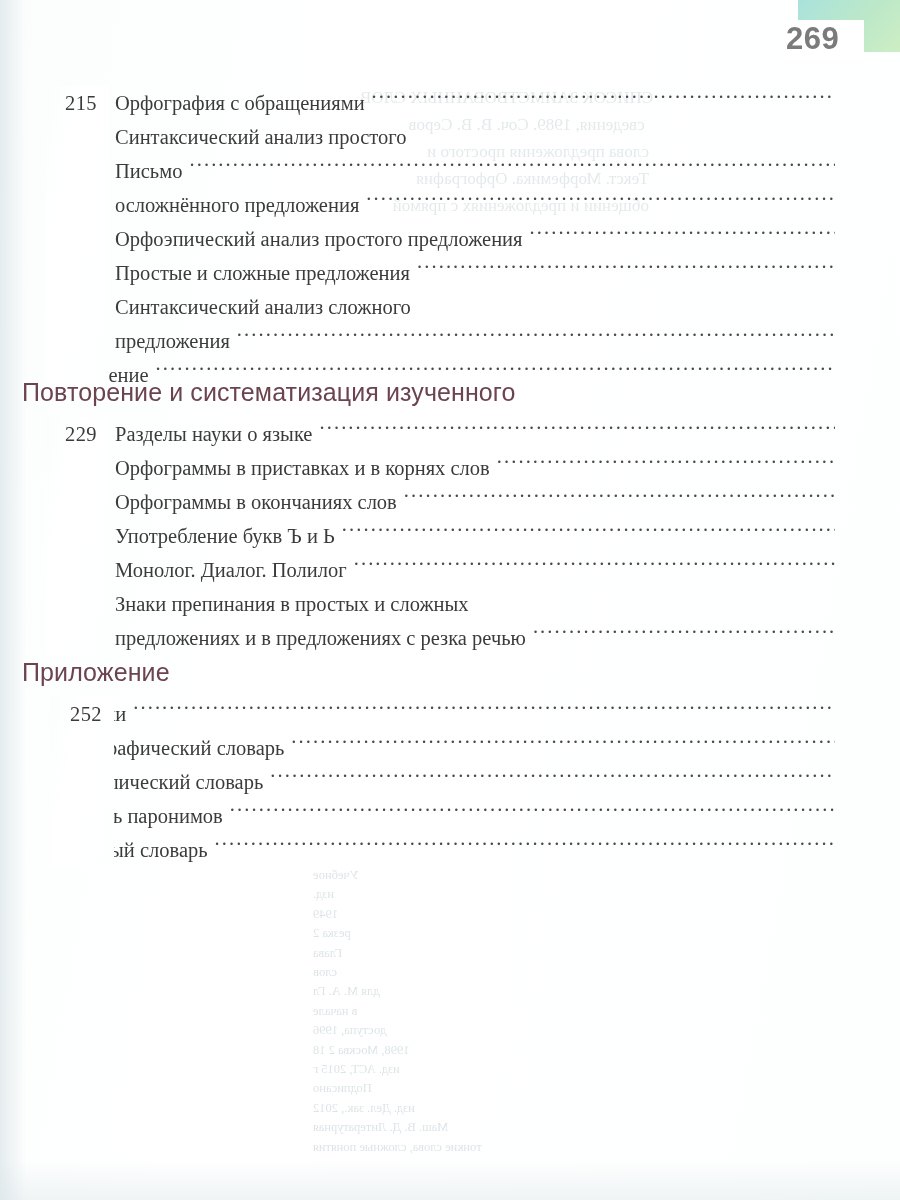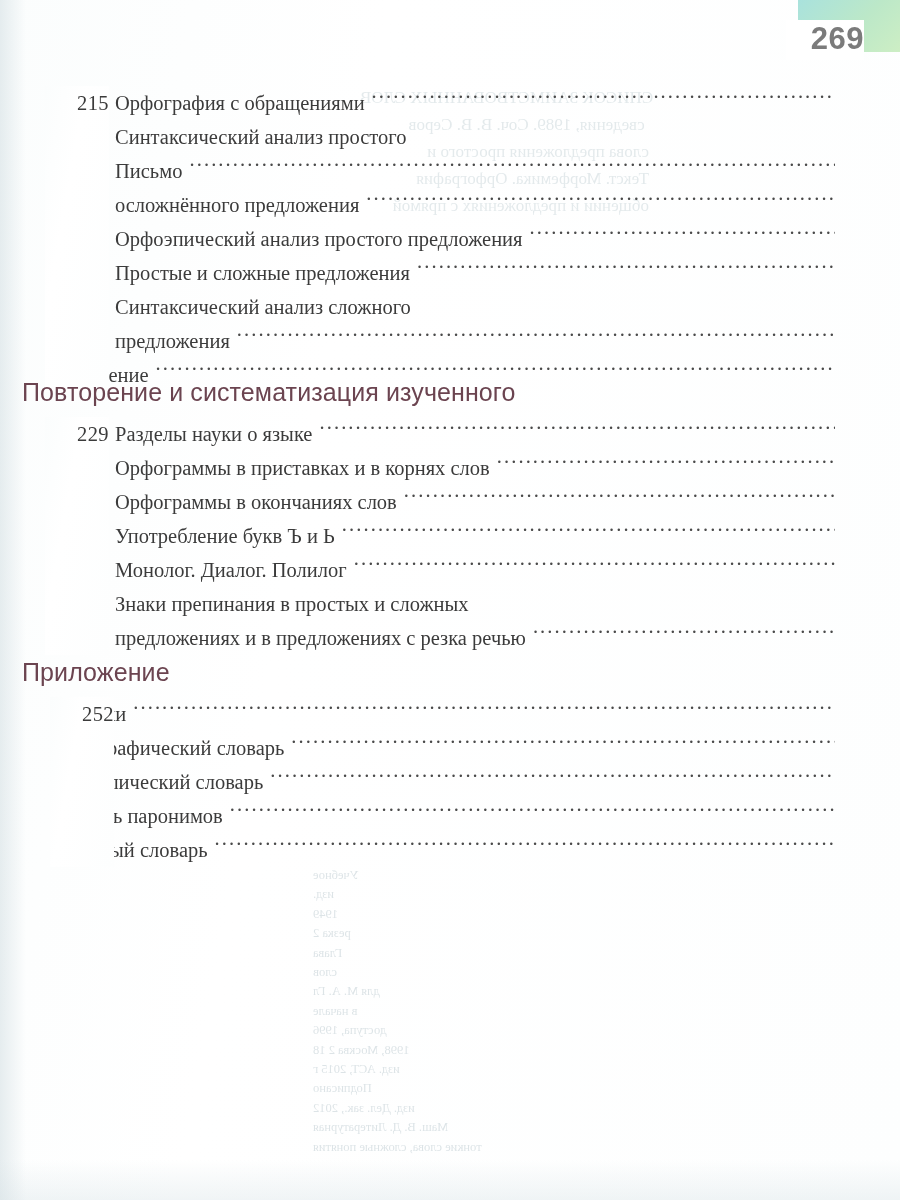--- a/index.html
+++ b/index.html
@@ -54,21 +54,21 @@
     height: 40px;
     background: #ffffff;
   }
   .folio-number {
     position: absolute;
     top: 19px;
     left: 786px;
     width: 78px;
     height: 40px;
     line-height: 40px;
-    text-align: right;
+    text-align: left;
     font-family: "Liberation Sans", "DejaVu Sans", sans-serif;
     font-weight: 700;
     font-size: 31px;
     letter-spacing: 0.5px;
     color: #7b7b7b;
   }
 
   
   .toc {
     position: absolute;
@@ -115,21 +115,21 @@
     left: 0;
     bottom: 2px;
     font-size: 20.5px;
     letter-spacing: 2.1px;
     color: #4a4a4a;
     white-space: nowrap;
   }
   .toc-row .page {
     flex: 0 0 auto;
     width: 56px;
-    text-align: right;
+    text-align: center;
     padding-left: 8px;
     letter-spacing: 0.4px;
     font-family: Liberation Serif, serif;
   }
   .toc-row.no-leader .leader::before { content: ""; }
 
   
   .toc-row.cont .num { width: 70px; }
 
   

